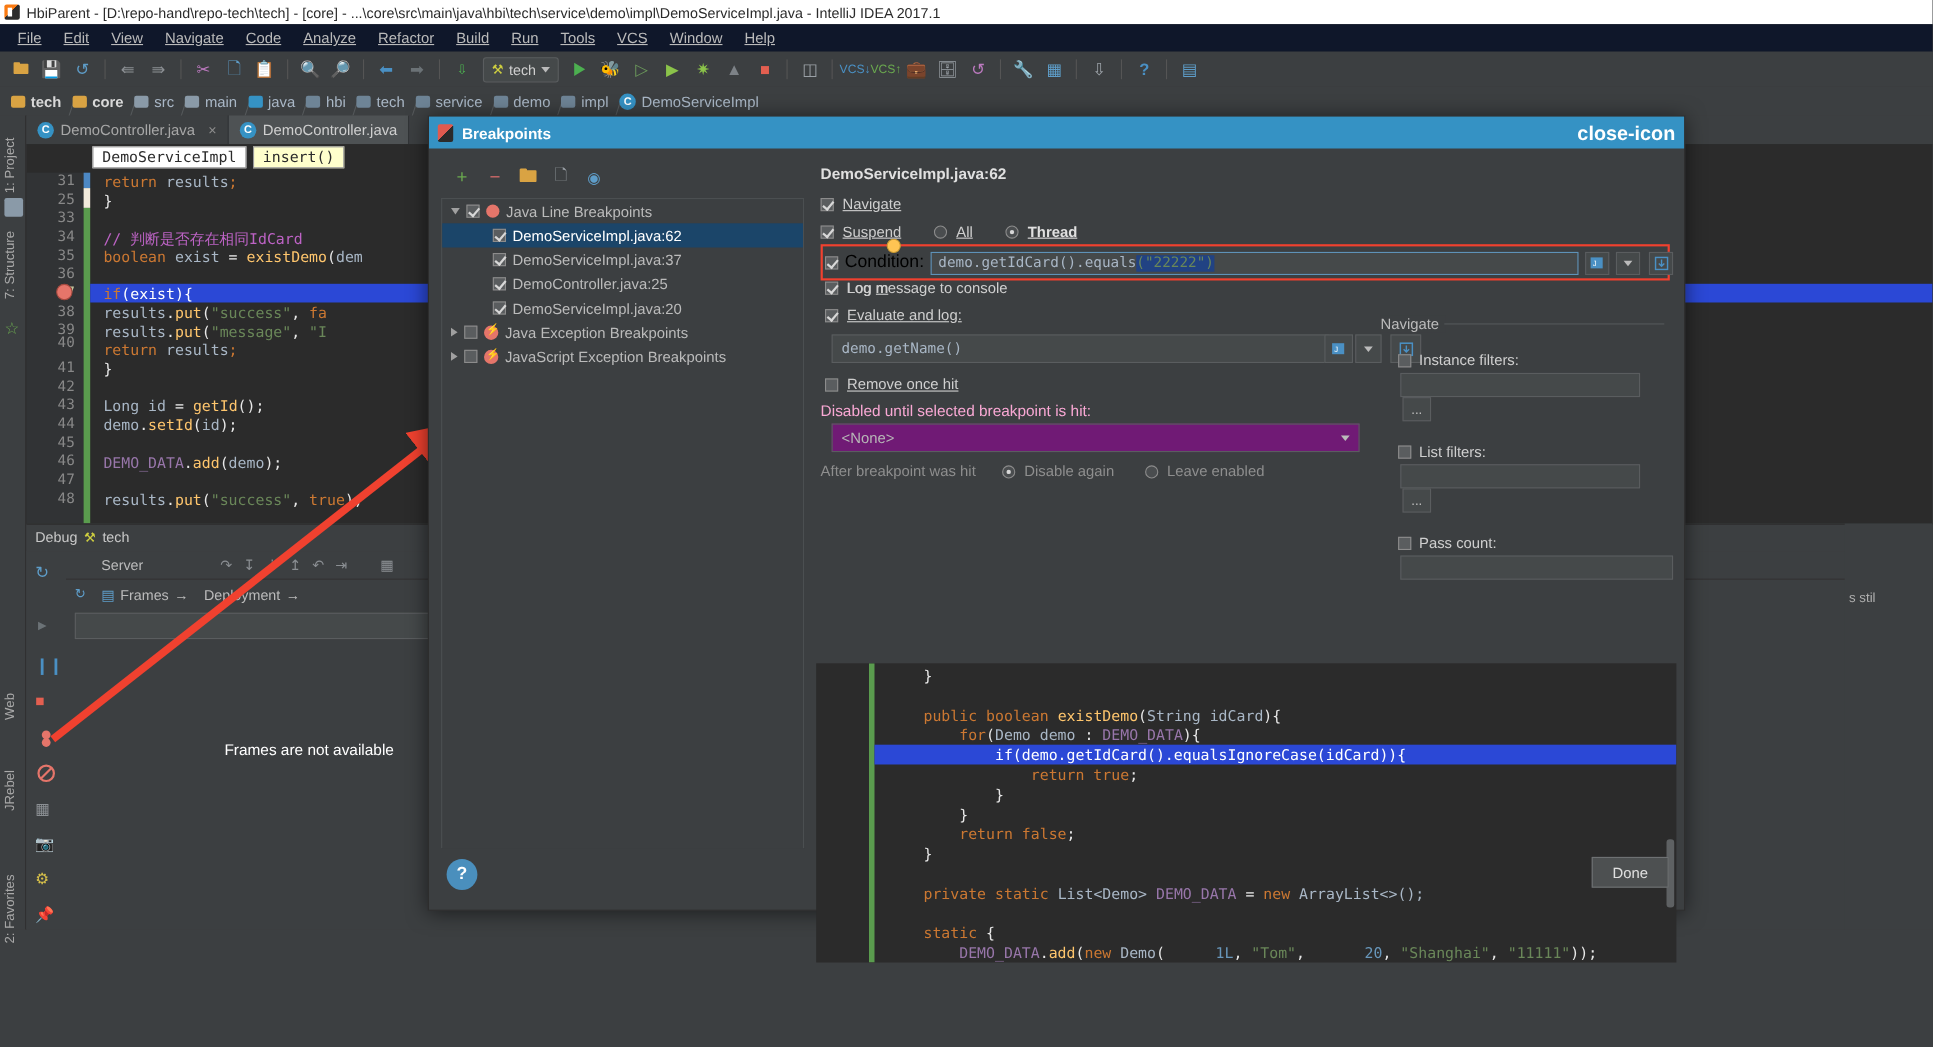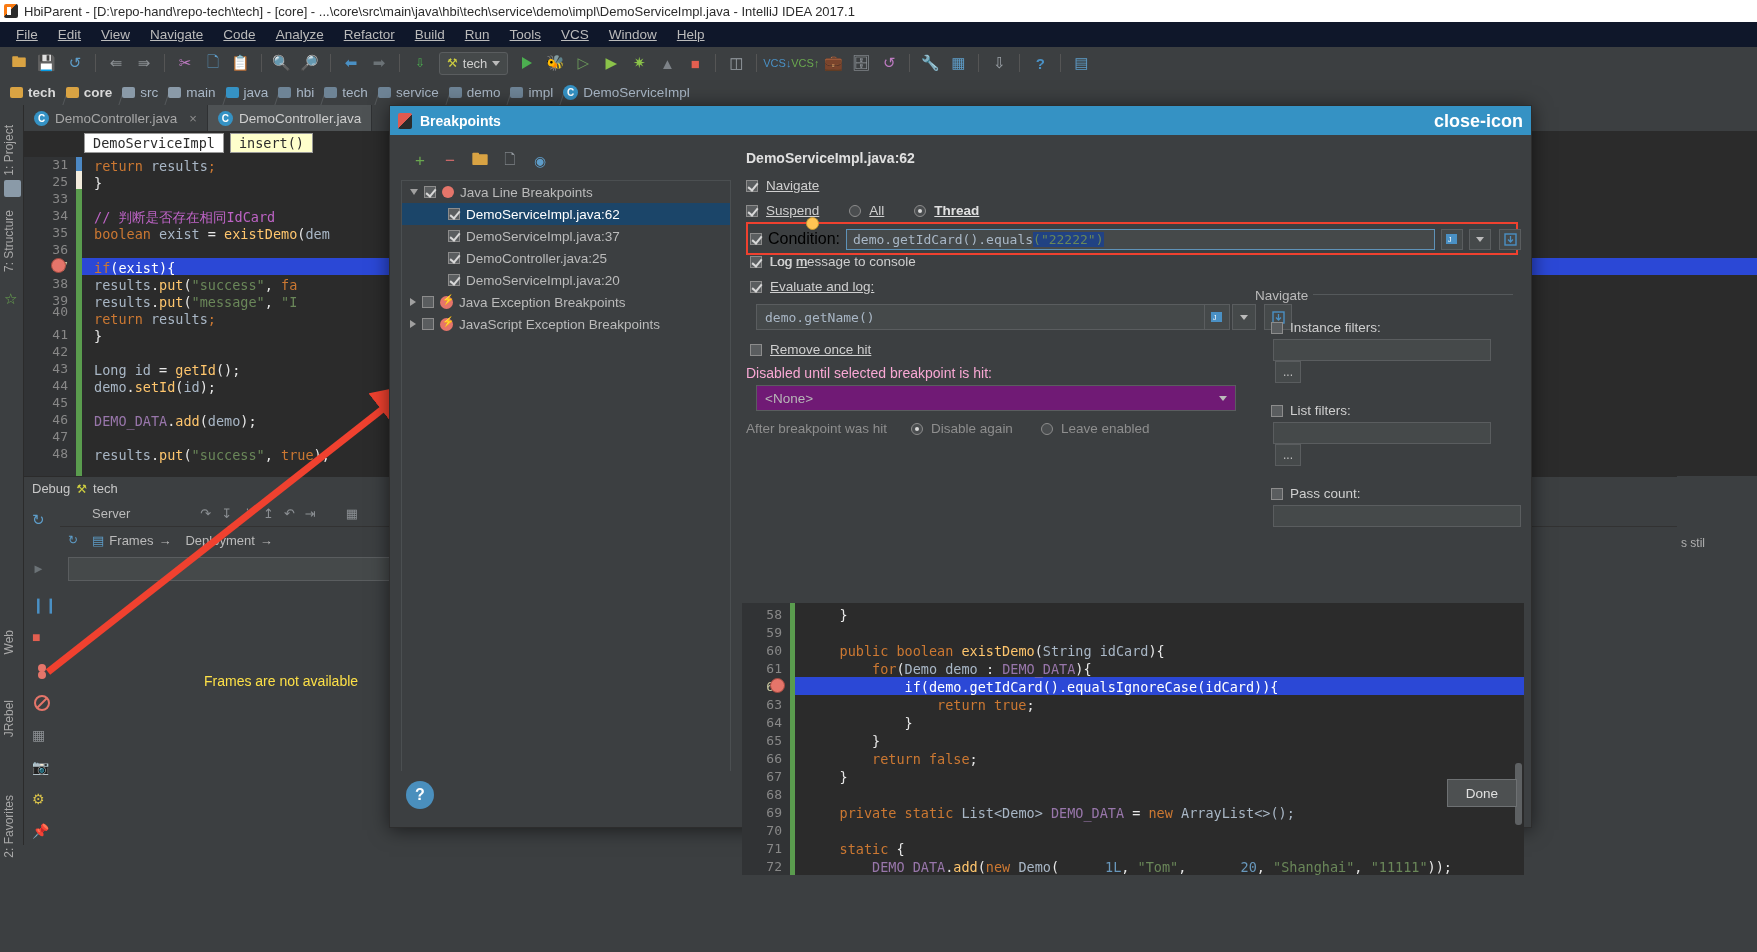--- a/index.html
+++ b/index.html
@@ -99,21 +99,21 @@
   
   .debugpanel{position:absolute;left:24px;top:476px;width:1733px;height:369px;background:#3c3f41;border-top:1px solid #2b2b2b;}
   .dp-title{position:absolute;left:8px;top:4px;font-size:13px;color:#c8c8c8;display:flex;align-items:center;gap:6px;}
   .dp-left{position:absolute;left:0;top:24px;width:36px;bottom:0;background:#3c3f41;}
   .dpv-ic{position:absolute;left:8px;width:20px;height:20px;}
   .dp-toolbar{position:absolute;left:36px;top:24px;right:0;height:26px;background:#3c3f41;
     border-bottom:1px solid #323232;display:flex;align-items:center;padding-left:8px;gap:10px;font-size:13px;color:#bbb;}
   .dp-sub{position:absolute;left:36px;top:50px;right:0;height:26px;display:flex;align-items:center;gap:14px;
     padding-left:8px;font-size:13px;color:#bbb;}
   .framesbox{position:absolute;left:44px;top:80px;width:340px;height:24px;background:#45494a;border:1px solid #5a5d5f;}
-  .nf-msg{position:absolute;left:180px;top:196px;font-size:14px;color:#fde047;}
+  .nf-msg{position:absolute;left:180px;top:196px;font-size:14px;color:#ffffff;}
 
   
   .arrow-svg{position:absolute;left:0;top:0;width:1757px;height:952px;pointer-events:none;}
 
   
   .dialog{position:absolute;left:389px;top:105px;width:1143px;height:723px;background:#3c3f41;
      border:1px solid #2d2d2d; box-shadow:0 2px 18px rgba(0,0,0,.55);}
   .dlg-head{height:29px;background:#3592c4;display:flex;align-items:center;padding:0 8px;
      color:#ffffff;font-size:14px;font-weight:bold;gap:8px;}
   .dlg-head .bpico{width:14px;height:16px;border-radius:2px;
@@ -641,38 +641,20 @@
           <span class="chk"></span>
           <span>Pass count:</span>
         </div>
         <div style="margin-left:16px">
           <span class="finput" style="width:248px;margin-left:2px"></span>
         </div>
       </div>
     </div>
 
     <div class="prev">
-      <div class="prev-gutter">
-        <div class="prev-ln" style="top:4px">58</div>
-        <div class="prev-ln" style="top:22px">59</div>
-        <div class="prev-ln" style="top:40px">60</div>
-        <div class="prev-ln" style="top:58px">61</div>
-        <div class="prev-ln" style="top:76px;color:#c8c8a0">62</div>
-        <div class="prev-ln" style="top:94px">63</div>
-        <div class="prev-ln" style="top:112px">64</div>
-        <div class="prev-ln" style="top:130px">65</div>
-        <div class="prev-ln" style="top:148px">66</div>
-        <div class="prev-ln" style="top:166px">67</div>
-        <div class="prev-ln" style="top:184px">68</div>
-        <div class="prev-ln" style="top:202px">69</div>
-        <div class="prev-ln" style="top:220px">70</div>
-        <div class="prev-ln" style="top:238px">71</div>
-        <div class="prev-ln" style="top:256px">72</div>
-        <div style="position:absolute;left:28px;top:75px;width:15px;height:15px;border-radius:50%;background:#e5756a;border:1px solid #a3493f"></div>
-      </div>
       <div class="prev-stripe"></div>
       <div class="prev-code">
         <div class="prev-hl" style="top:74px"></div>
         <div class="cl" style="top:4px"><span class="wh">    }</span></div>
         <div class="cl" style="top:40px"><span class="wh">    </span><span class="kw">public</span> <span class="kw">boolean</span> <span class="fn">existDemo</span><span class="wh">(</span><span class="txt">String</span> <span class="txt">idCard</span><span class="wh">){</span></div>
         <div class="cl" style="top:58px"><span class="wh">        </span><span class="kw">for</span><span class="wh">(</span><span class="txt">Demo</span> <span class="txt">demo</span> <span class="wh">:</span> <span class="fld">DEMO_DATA</span><span class="wh">){</span></div>
         <div class="cl" style="top:76px;color:#fff"><span style="color:#fff">            if(demo.getIdCard().equalsIgnoreCase(idCard)){</span></div>
         <div class="cl" style="top:94px"><span class="wh">                </span><span class="kw">return</span> <span class="kw">true</span><span class="wh">;</span></div>
         <div class="cl" style="top:112px"><span class="wh">            }</span></div>
         <div class="cl" style="top:130px"><span class="wh">        }</span></div>

